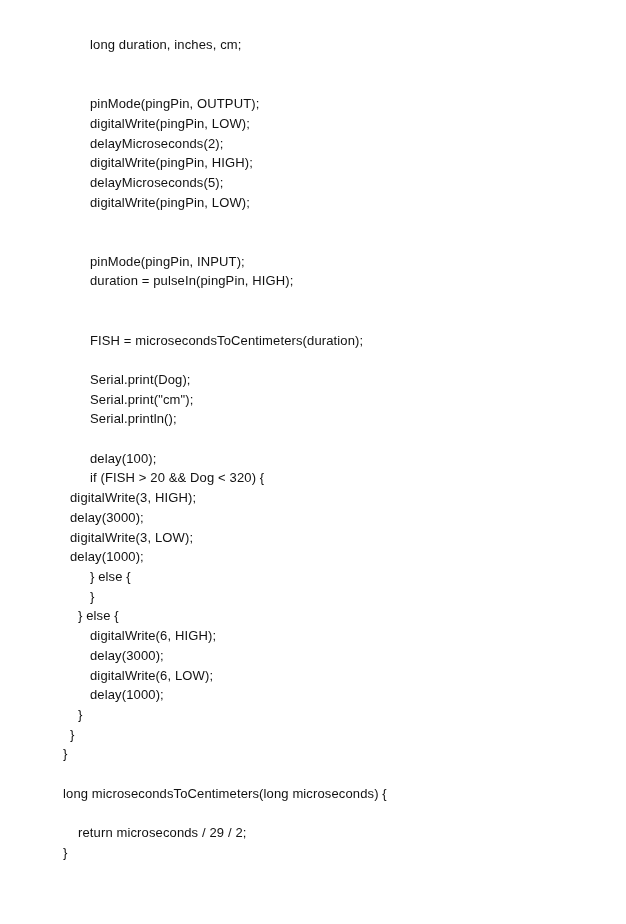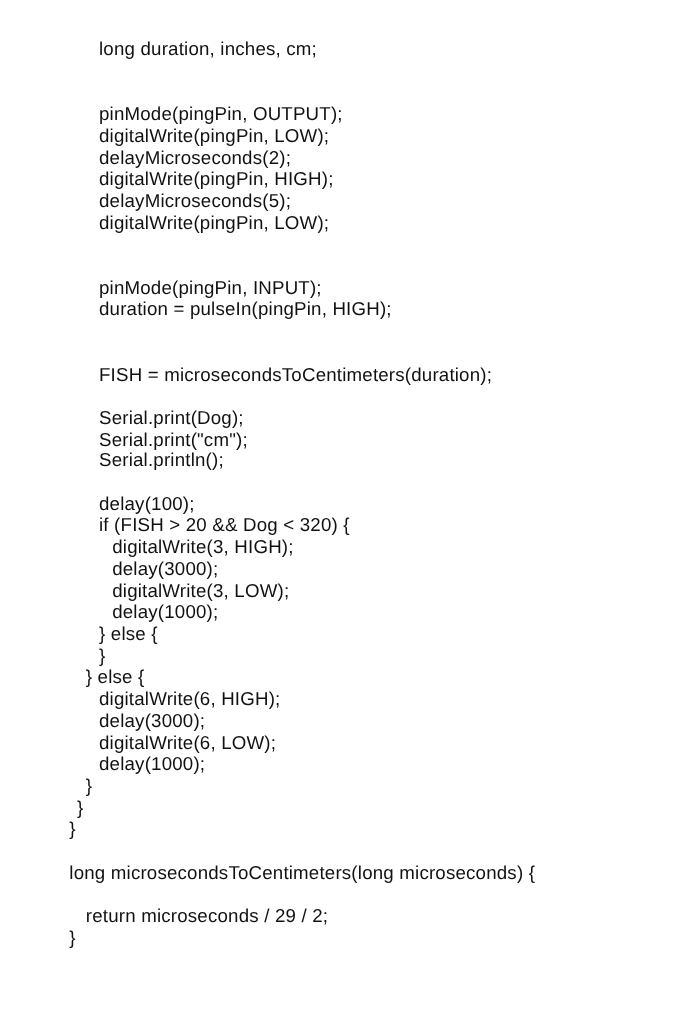--- a/index.html
+++ b/index.html
@@ -23,31 +23,31 @@
   #code-listing {
     position: absolute;
     left: 0;
     top: 0;
     width: 626px;
     padding-top: 22px;
   }
   .code-line {
     display: block;
     font-family: "Liberation Sans", sans-serif;
-    font-size: 17px;
+    font-size: 13px;
     line-height: 19.7px;
     color: #111111;
     white-space: pre;
     letter-spacing: 0.01em;
     min-height: 19.7px;
   }
   .ind-0 { padding-left: 63px; }
   .ind-1 { padding-left: 78px; }
   .ind-2 { padding-left: 90px; }
-  .ind-3 { padding-left: 102px; }
+  .ind-3 { padding-left: 70px; }
   .blank {
     display: block;
     min-height: 19.7px;
     line-height: 19.7px;
   }
 </style>
 </head>
 <body>
 
 <div id="page">

